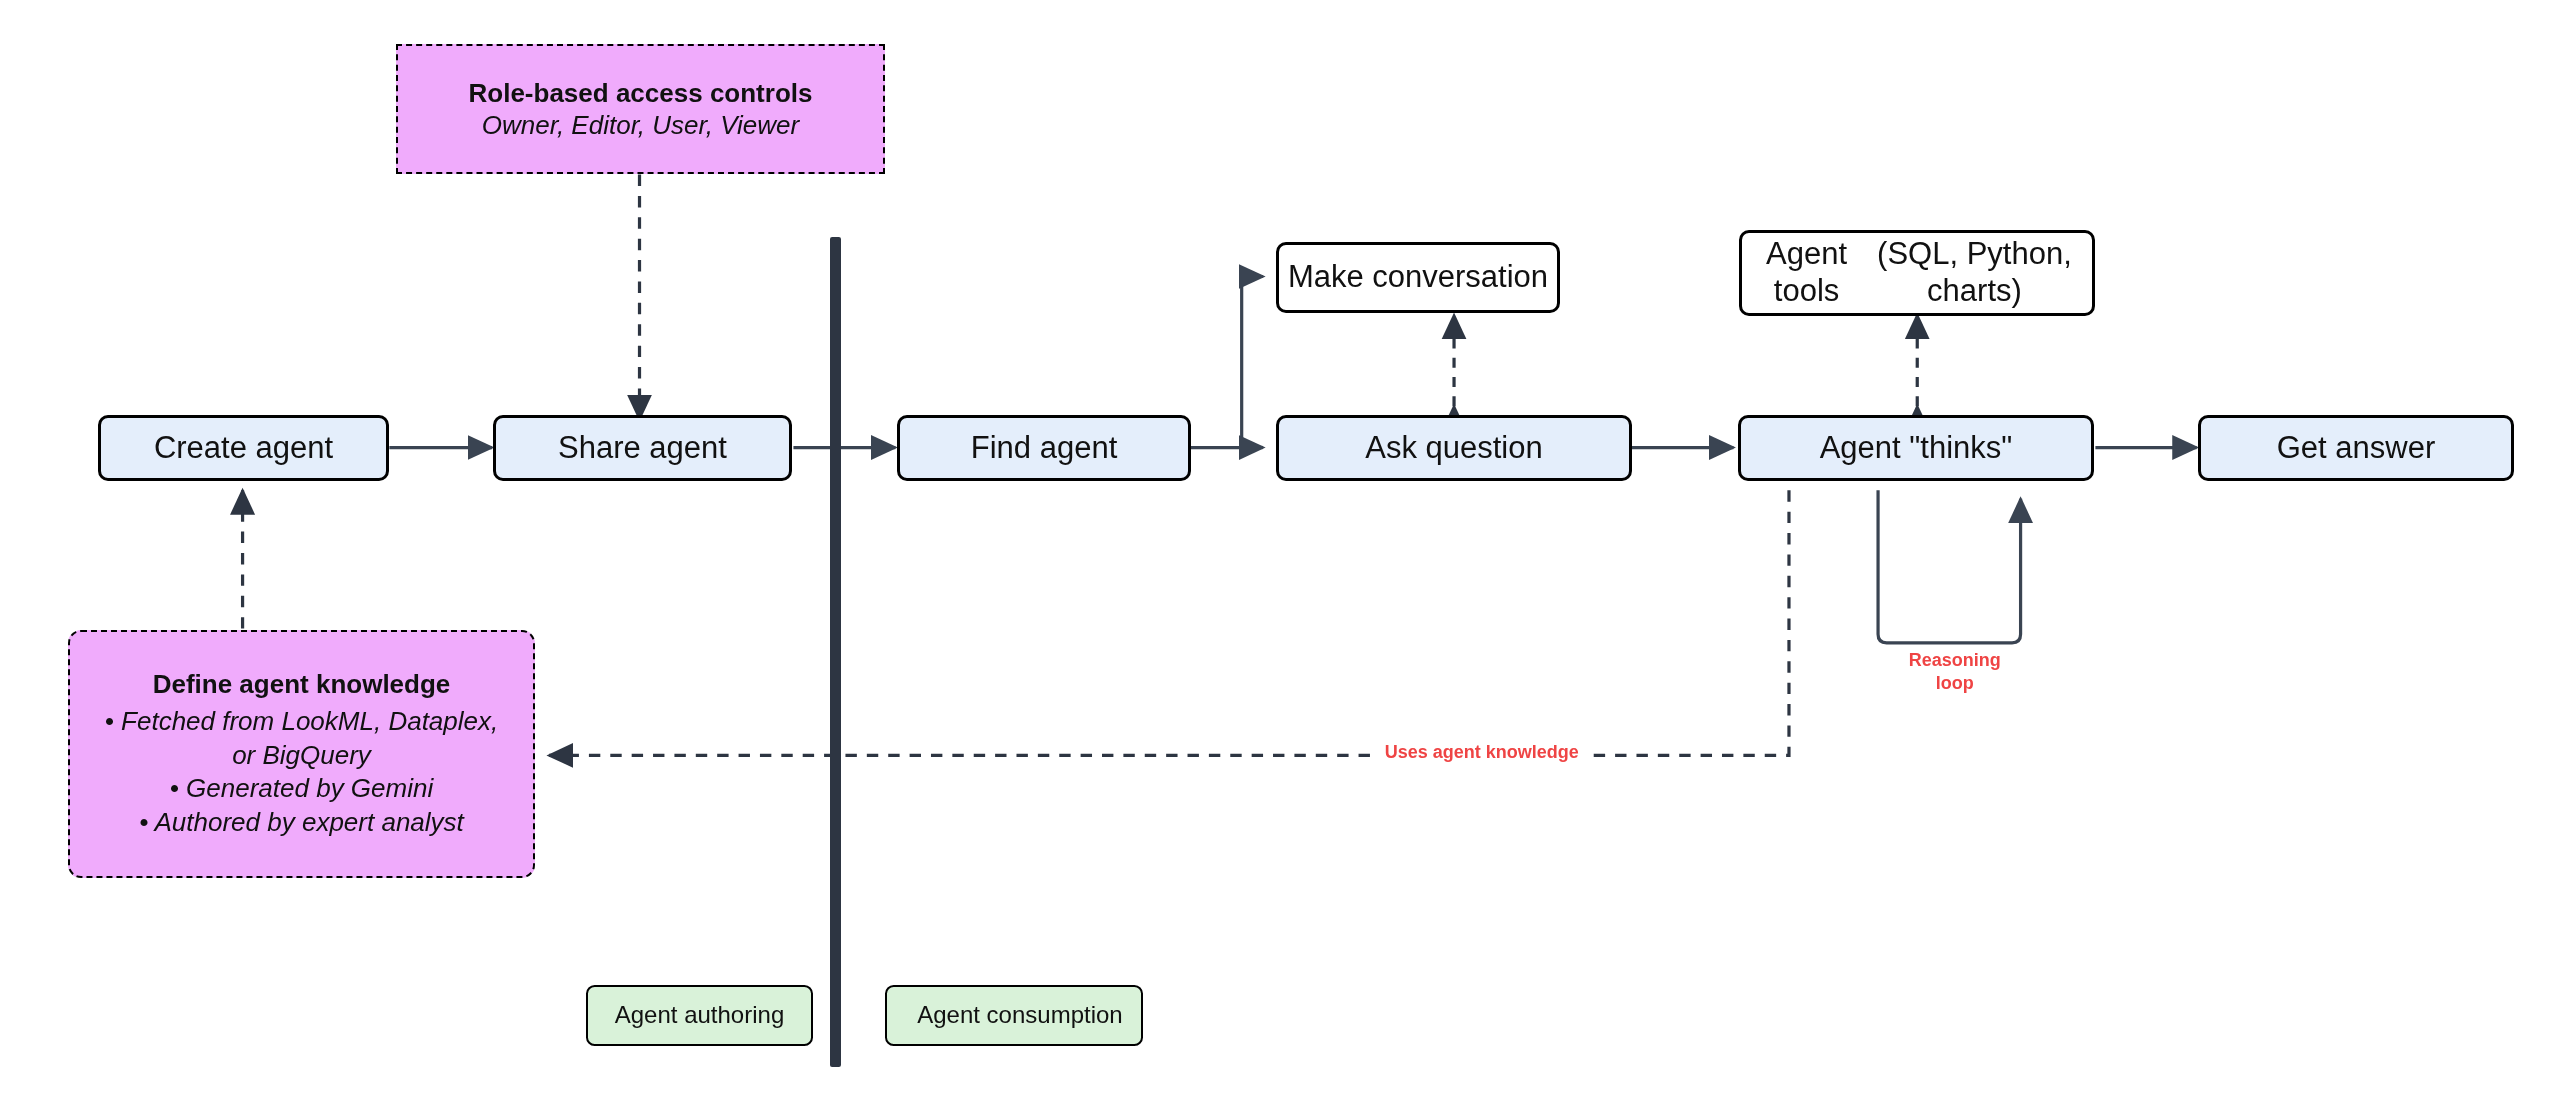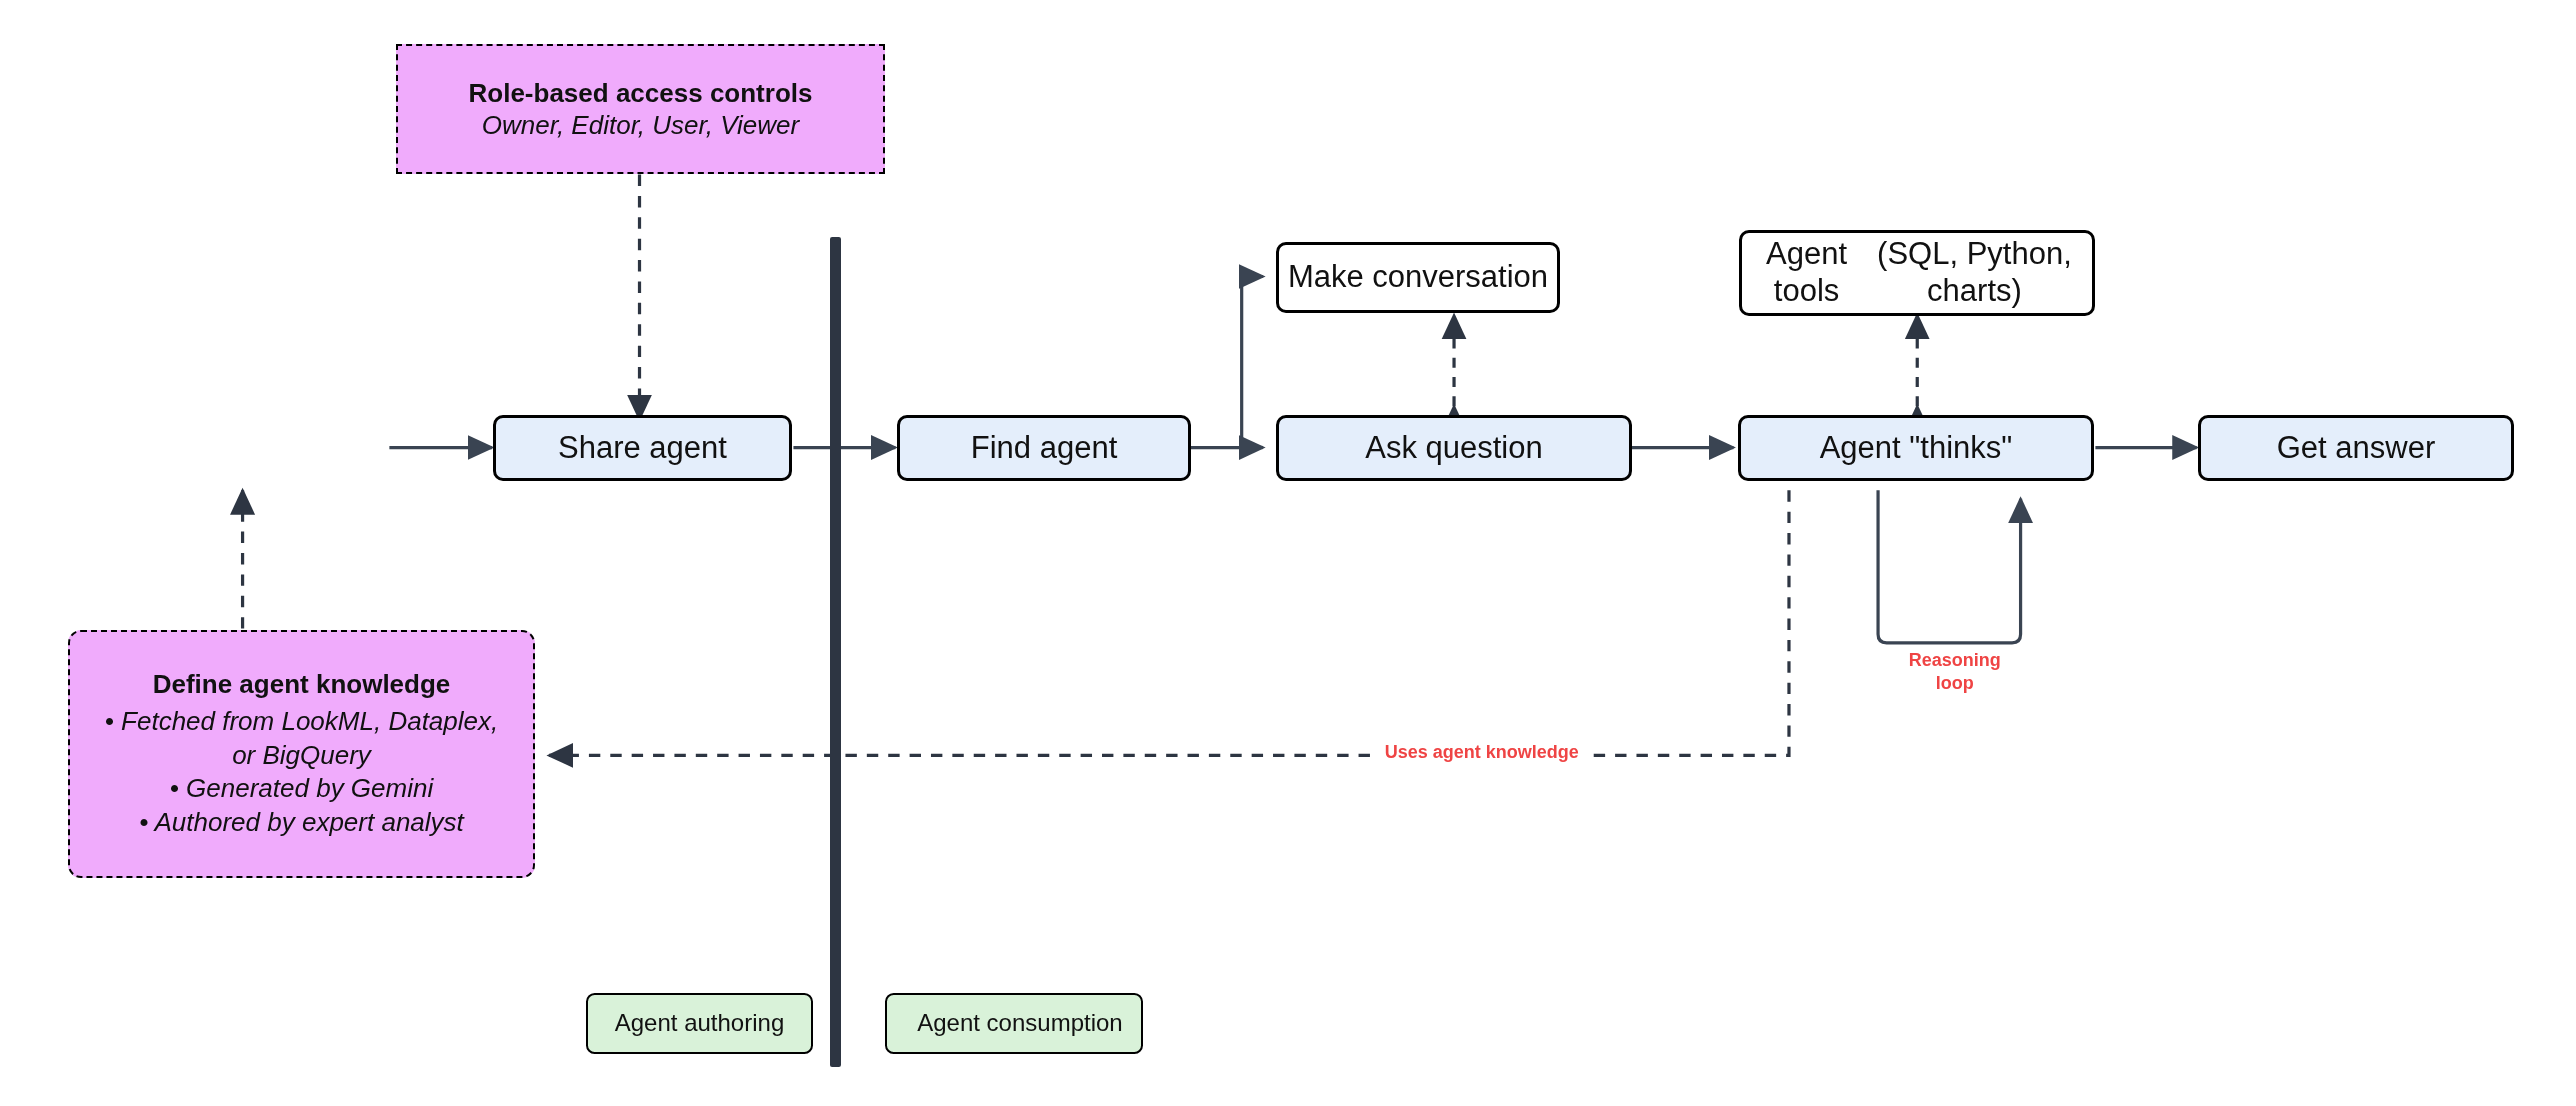--- a/index.html
+++ b/index.html
@@ -39,21 +39,20 @@
     line-height: 1.18;
     padding: 2.9px 7.1px;
   }
   .node.blue   { background: #e4eefb; }
   .node.white  { background: #ffffff; }
   .node.green  {
     background: #d9f2d9;
     border-width: 2.9px;
     border-radius: 8.6px;
     font-size: 24px;
-    margin-top: 8px;
   }
   .callout {
     position: absolute;
     box-sizing: border-box;
     border: 2.9px dashed #000000;
     background: #f0abfc;
     display: flex;
     flex-direction: column;
     align-items: center;
     justify-content: center;
@@ -148,20 +147,21 @@
   <div class="callout rounded" style="left:68px; top:630px; width:467px; height:248px;">
     <div class="ttl">Define agent knowledge</div>
     <div class="blist">
       <div>• Fetched from LookML, Dataplex,
 or BigQuery</div>
       <div>• Generated by Gemini</div>
       <div>• Authored by expert analyst</div>
     </div>
   </div>
 
+  <div class="node blue" style="left:98px; top:415px; width:291px; height:66px;">Create agent</div>
 
   <div class="node blue" style="left:493px; top:415px; width:299px; height:66px;">Share agent</div>
 
   <div class="node blue" style="left:897px; top:415px; width:294px; height:66px;">Find agent</div>
 
   <div class="node white" style="left:1276px; top:242px; width:284px; height:71px;">Make conversation</div>
 
   <div class="node blue" style="left:1276px; top:415px; width:356px; height:66px;">Ask question</div>
 
   <div class="node white" style="left:1739px; top:230px; width:356px; height:86px; flex-direction:row;">

